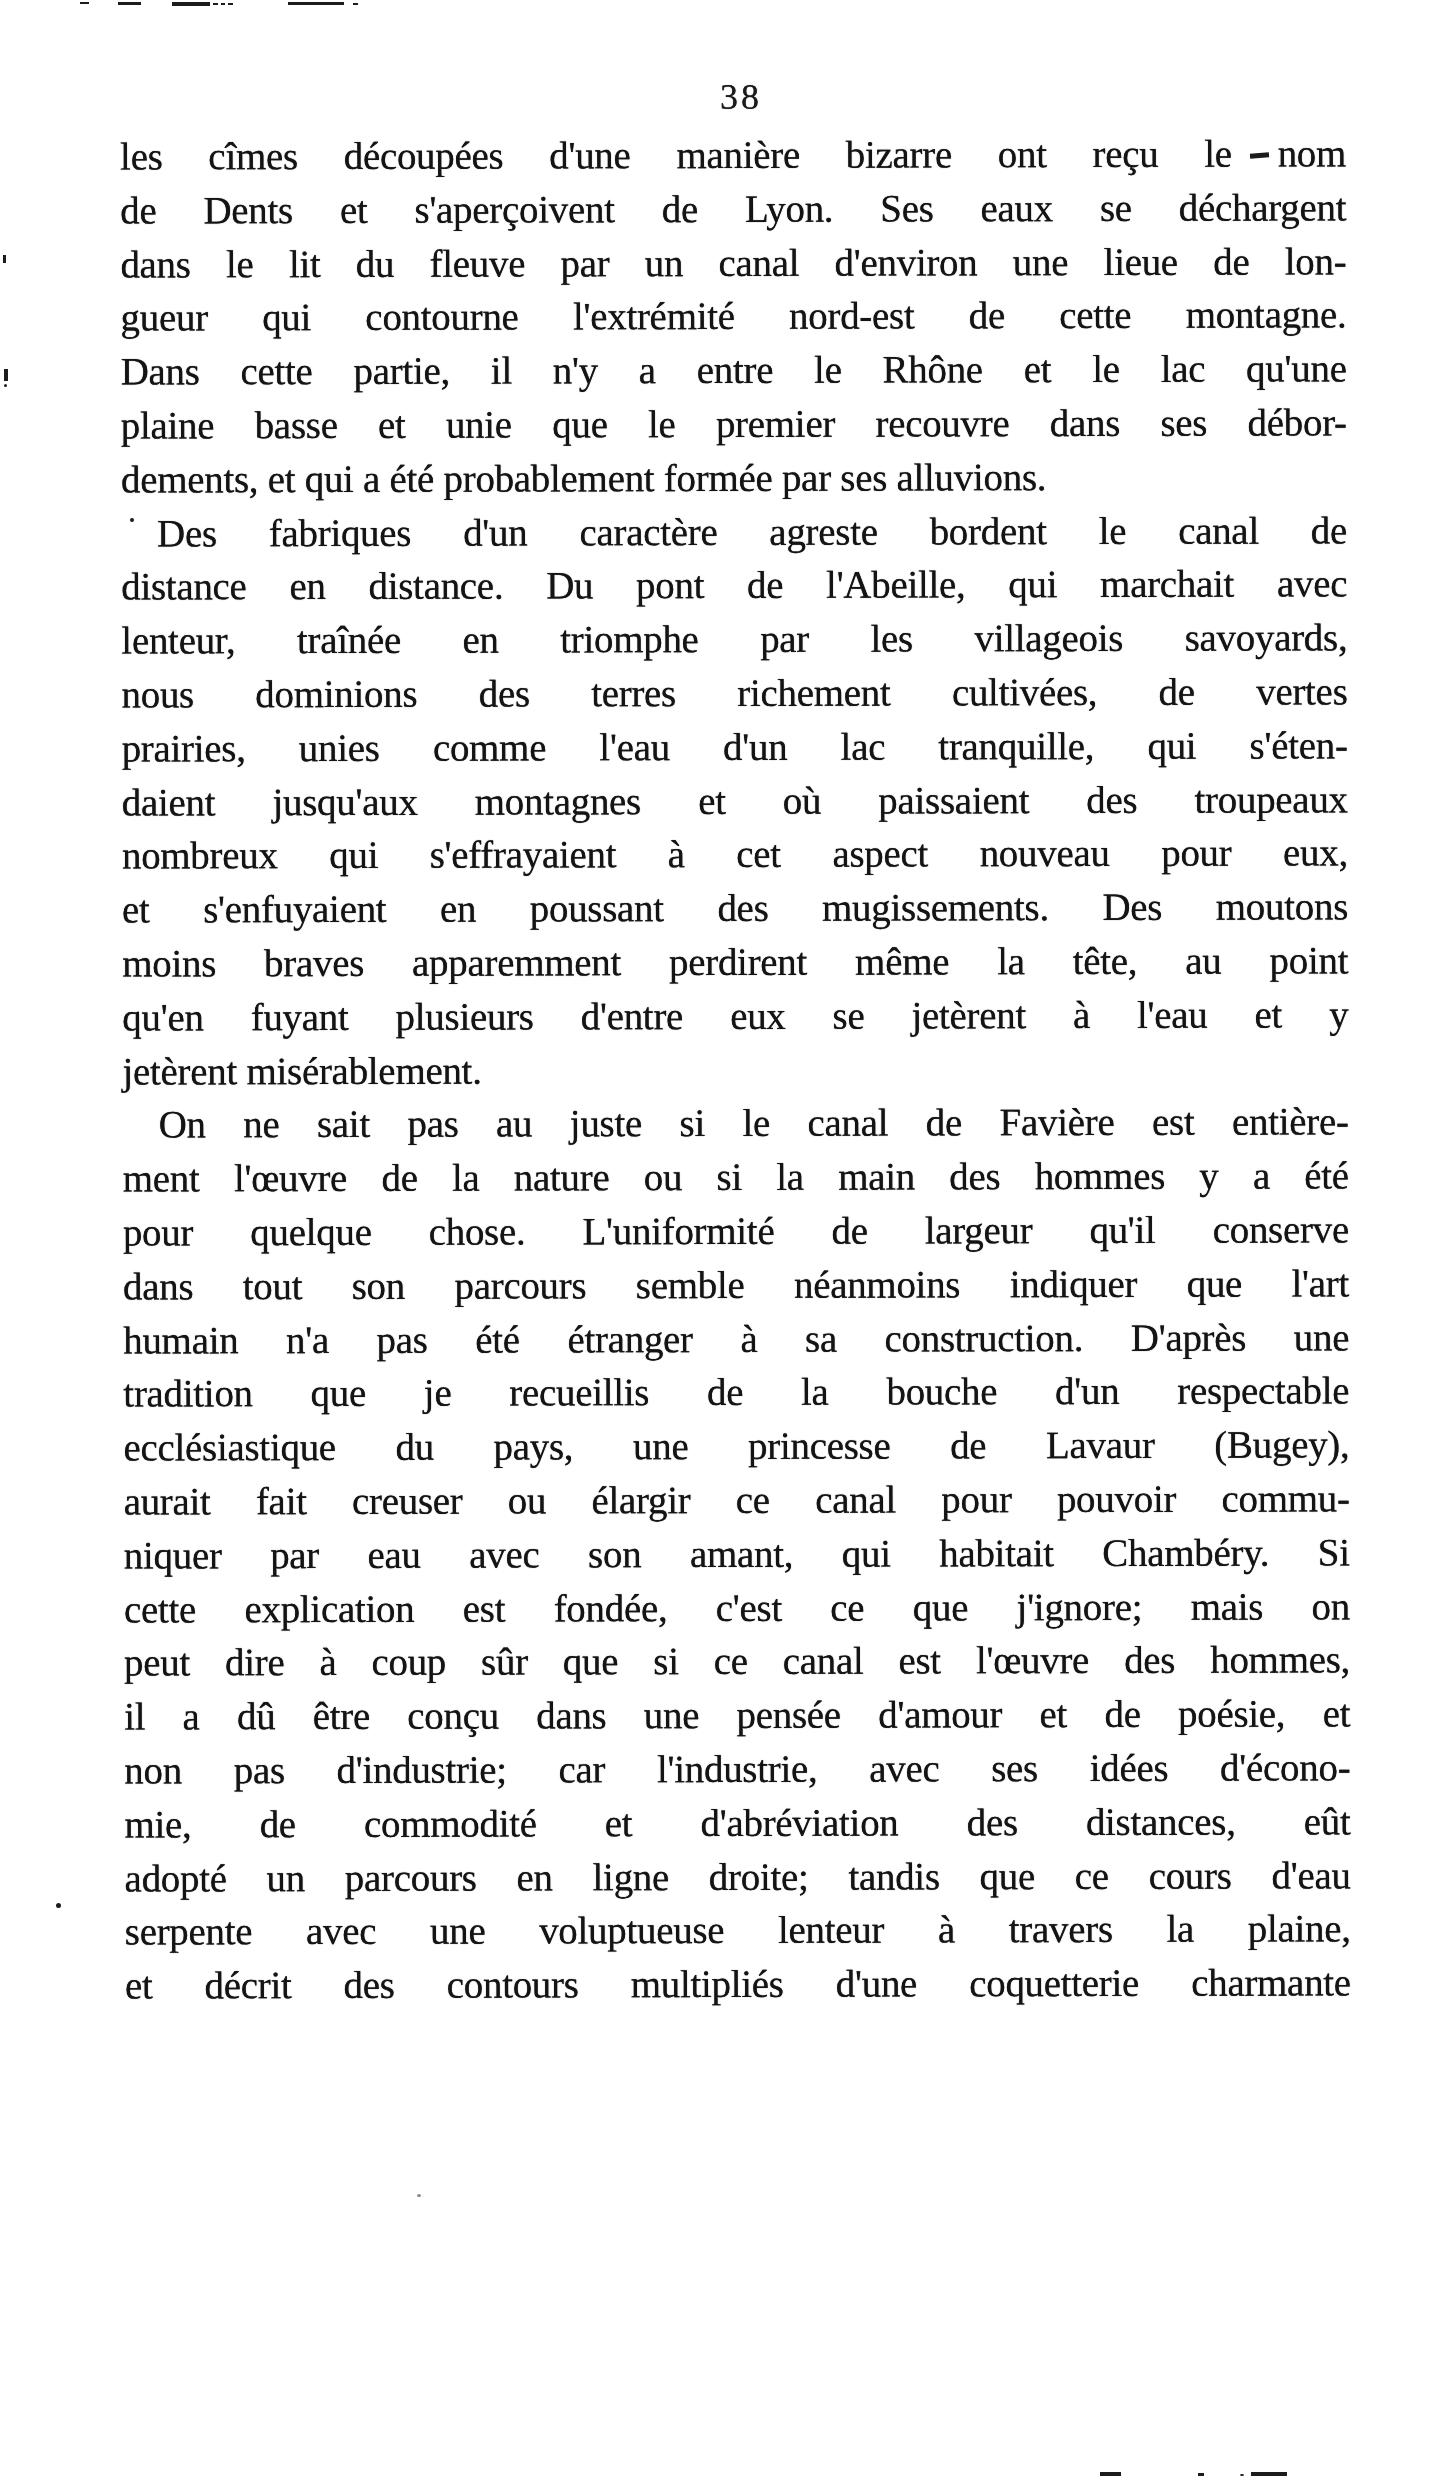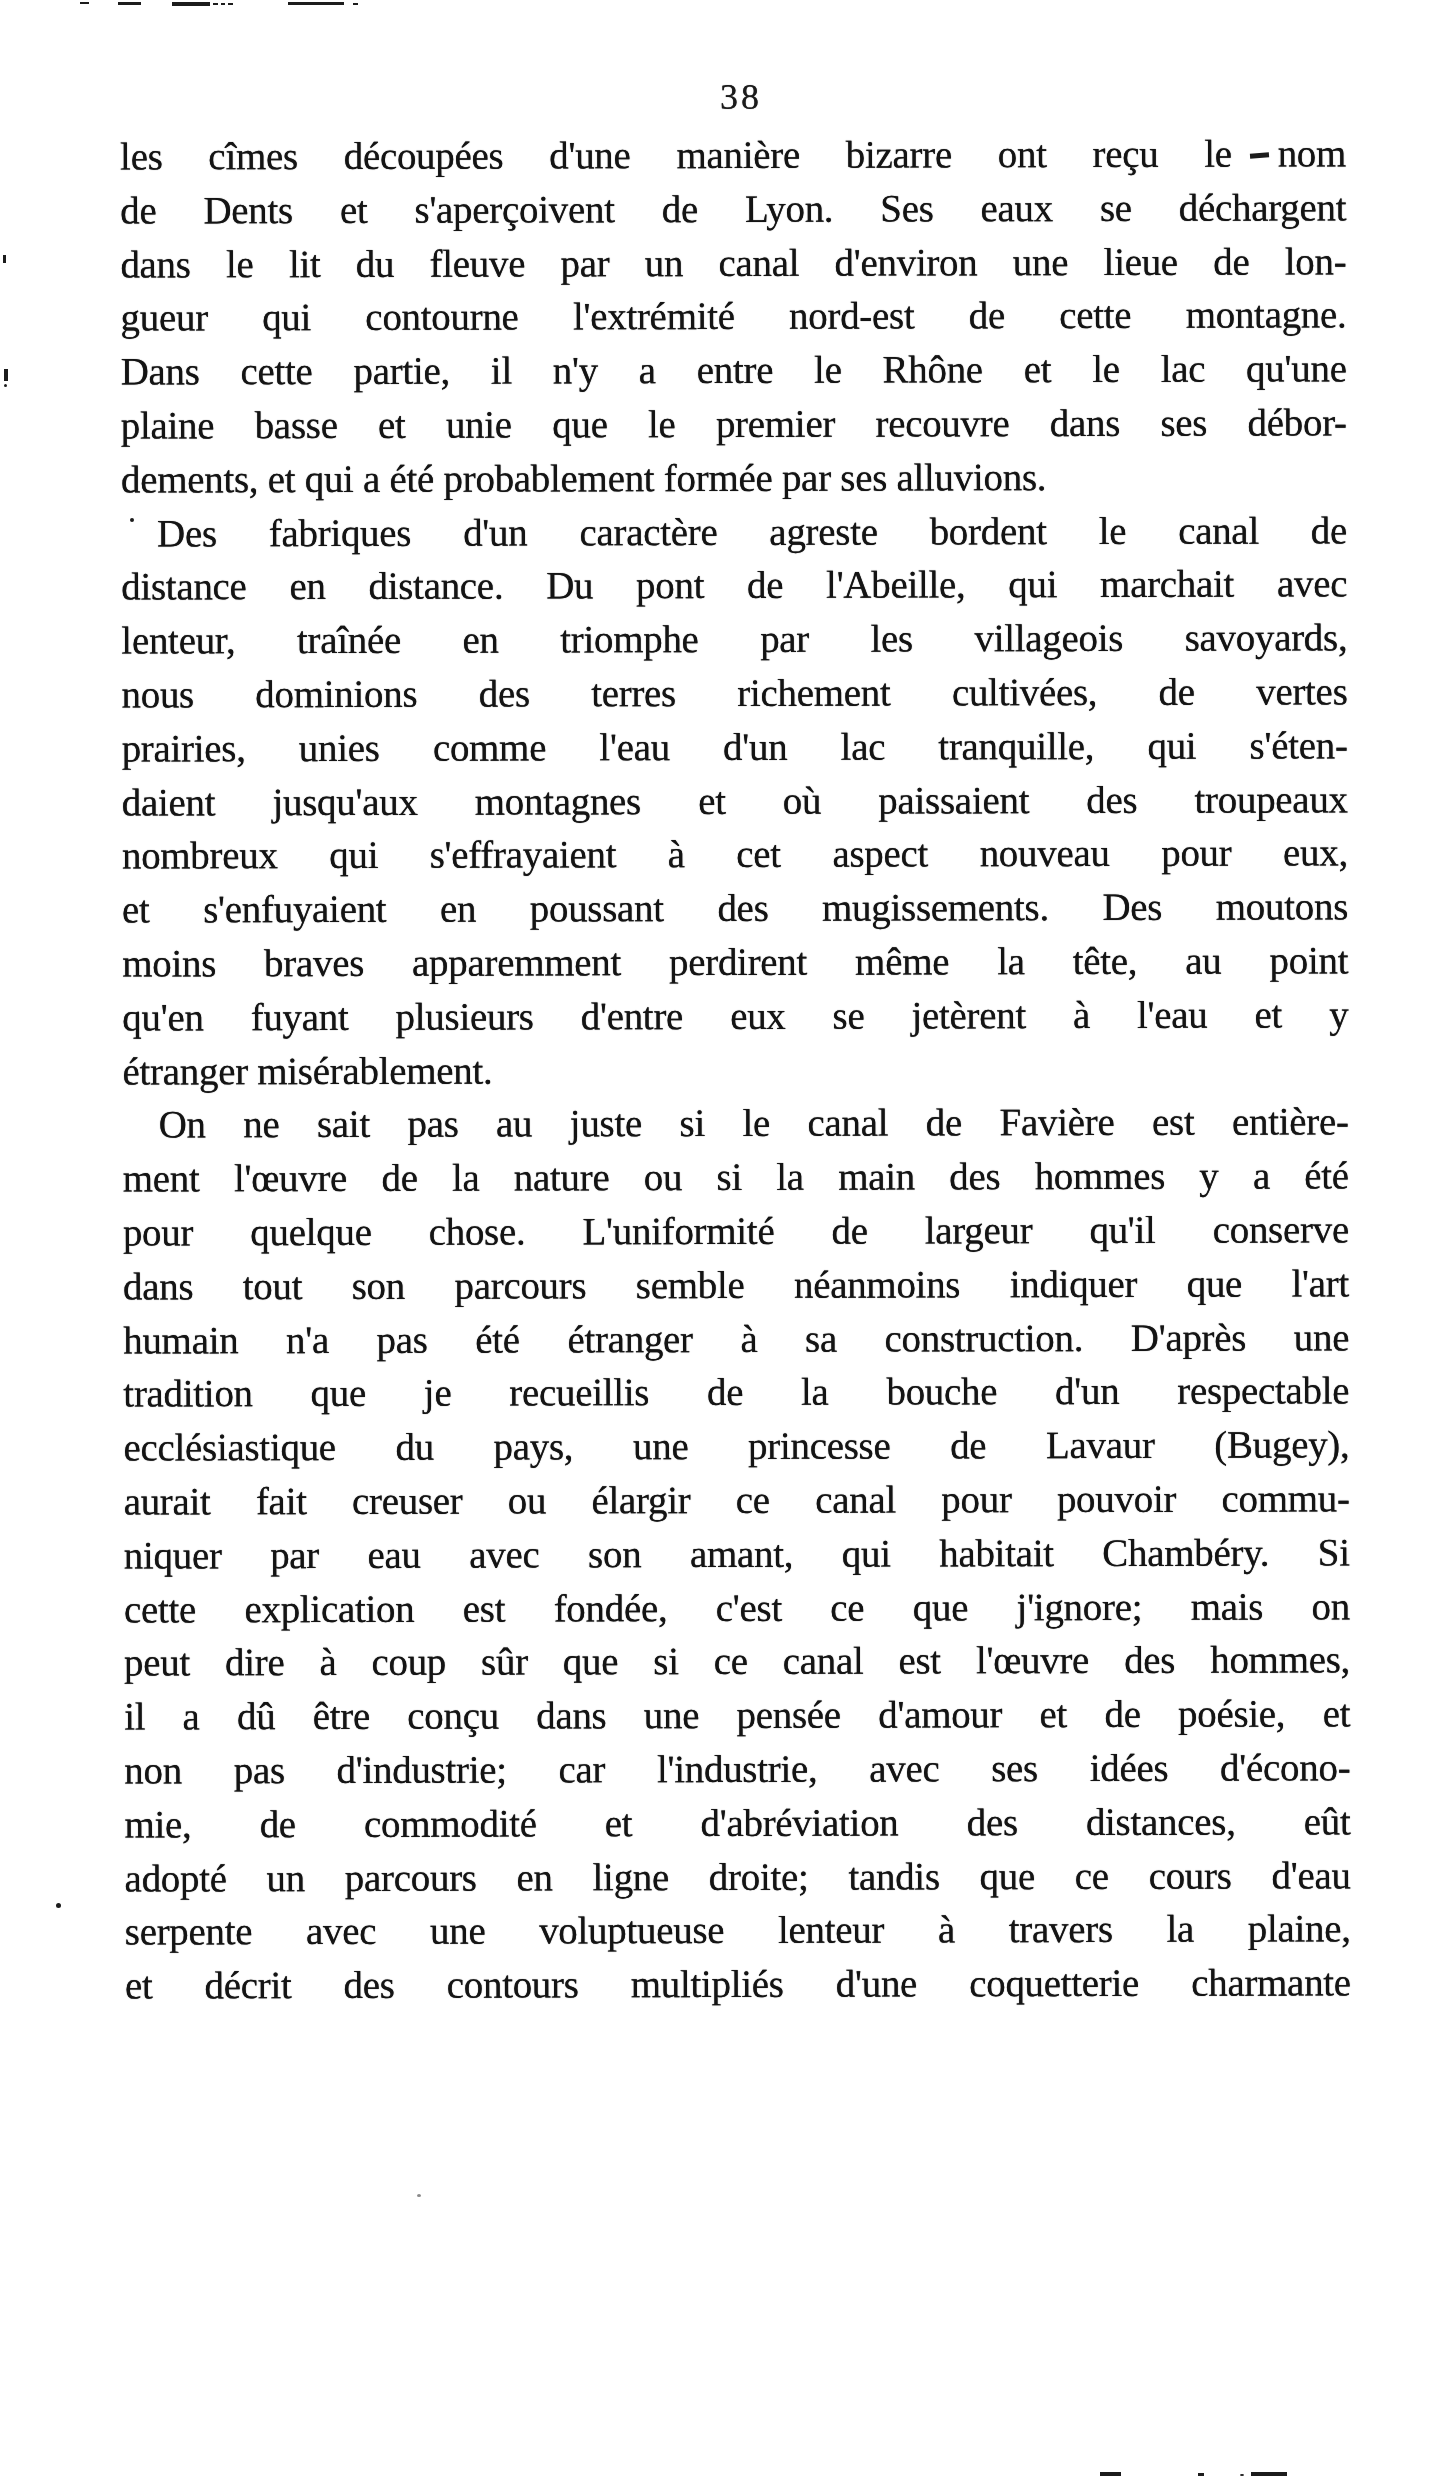--- a/index.html
+++ b/index.html
@@ -104,21 +104,21 @@
         <div class="line indent"><span>Des fabriques d'un caractère agreste bordent le canal de</span></div>
         <div class="line"><span>distance en distance. Du pont de l'</span><span class="it">Abeille</span><span>, qui marchait avec</span></div>
         <div class="line"><span>lenteur, traînée en triomphe par les villageois savoyards,</span></div>
         <div class="line"><span>nous dominions des terres richement cultivées, de vertes</span></div>
         <div class="line"><span>prairies, unies comme l'eau d'un lac tranquille, qui s'éten-</span></div>
         <div class="line"><span>daient jusqu'aux montagnes et où paissaient des troupeaux</span></div>
         <div class="line"><span>nombreux qui s'effrayaient à cet aspect nouveau pour eux,</span></div>
         <div class="line"><span>et s'enfuyaient en poussant des mugissements. Des moutons</span></div>
         <div class="line"><span>moins braves apparemment perdirent même la tête, au point</span></div>
         <div class="line"><span>qu'en fuyant plusieurs d'entre eux se jetèrent à l'eau et y</span></div>
-        <div class="line no-just"><span>étranger misérablement.</span></div>
+        <div class="line no-just"><span>jetèrent misérablement.</span></div>
       </div>
       <div class="paragraph">
         <div class="line indent"><span>On ne sait pas au juste si le canal de Favière est entière-</span></div>
         <div class="line"><span>ment l'œuvre de la nature ou si la main des hommes y a été</span></div>
         <div class="line"><span>pour quelque chose. L'uniformité de largeur qu'il conserve</span></div>
         <div class="line"><span>dans tout son parcours semble néanmoins indiquer que l'art</span></div>
         <div class="line"><span>humain n'a pas été étranger à sa construction. D'après une</span></div>
         <div class="line"><span>tradition que je recueillis de la bouche d'un respectable</span></div>
         <div class="line"><span>ecclésiastique du pays, une princesse de Lavaur (Bugey),</span></div>
         <div class="line"><span>aurait fait creuser ou élargir ce canal pour pouvoir commu-</span></div>

